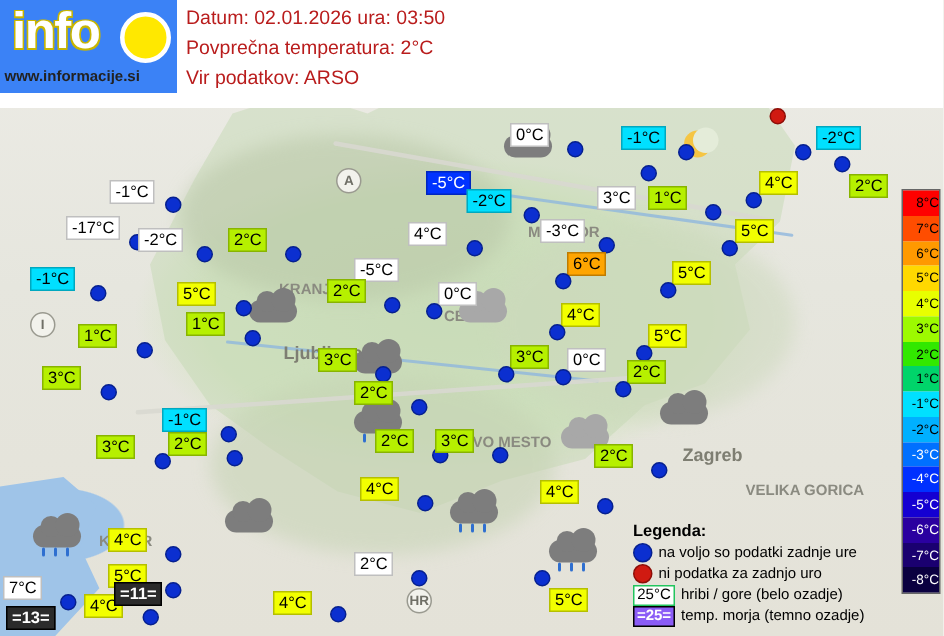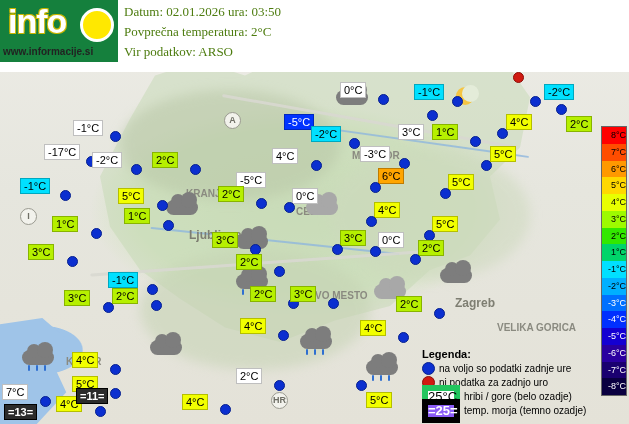--- a/index.html
+++ b/index.html
@@ -31,28 +31,28 @@
     clip-path:polygon(0 6%,46% 0,70% 18%,58% 44%,72% 70%,40% 100%,0 100%);}
 
   .citylabel{position:absolute;color:#8a8a80;font-size:10px;font-weight:bold;}
   .citylabel.big{font-size:12px;color:#7e7e72;}
   .countrymark{position:absolute;width:15px;height:15px;border-radius:50%;
     border:1px solid #9a9a90;background:#f2f2ec;color:#6f6f66;font-size:9px;
     text-align:center;line-height:15px;font-weight:bold;}
 
   
   .headerband{position:absolute;left:0;top:0;width:629px;height:72px;background:#ffffff;}
-  .logo{position:absolute;left:0;top:0;width:118px;height:62px;background:#15803d;}
+  .logo{position:absolute;left:0;top:0;width:118px;height:62px;background:#3b82f6;}
   .logo .word{position:absolute;left:8px;top:2px;font-size:34px;font-weight:bold;color:#ffffff;
     letter-spacing:-1px;text-shadow:1px 1px 0 #c9b600,-1px -1px 0 #c9b600,1px -1px 0 #c9b600,-1px 1px 0 #c9b600;}
   .logo .dotcircle{position:absolute;left:80px;top:8px;width:28px;height:28px;border-radius:50%;
     background:#ffe800;border:3px solid #ffffff;}
   .logo .sub{position:absolute;left:3px;top:46px;font-size:10px;color:#222;font-weight:bold;text-align:center;}
-  .hdr-line{position:absolute;left:124px;font-family:Liberation Serif, serif;
-    font-size:13px;color:#4d7c0f;white-space:pre;}
+  .hdr-line{position:absolute;left:124px;font-family:Liberation Sans, sans-serif;
+    font-size:13px;color:#b91c1c;white-space:pre;}
   .hdr1{top:4px;}.hdr2{top:24px;}.hdr3{top:44px;}
 
   
   .chip{position:absolute;font-size:11px;color:#000;padding:1px 3px;white-space:nowrap;
     border:1px solid rgba(0,0,0,.25);line-height:12px;font-family:"Liberation Sans",sans-serif;}
   .chip.sea-t{background:#2b2b2b;color:#ffffff;border-color:#000;font-weight:bold;}
   .dot{position:absolute;width:9px;height:9px;border-radius:50%;background:#0b2fd0;
     border:1px solid #06208f;}
   .dot.red{background:#d01a11;border-color:#8d0d07;}
 
@@ -76,22 +76,22 @@
     font-family:Liberation Sans, sans-serif;}
   .scaletitle{position:absolute;right:-2px;top:126px;width:12px;height:268px;}
 
   
   .legend{position:absolute;left:422px;top:348px;width:176px;}
   .legend .title{font-size:11px;font-weight:bold;color:#000;margin-bottom:2px;}
   .legend .row{display:flex;align-items:center;height:13px;margin-bottom:1px;}
   .legend .row .txt{font-size:10px;color:#000;margin-left:4px;}
   .legend .sw{width:11px;height:11px;border-radius:50%;background:#0b2fd0;border:1px solid #06208f;flex:none;}
   .legend .sw.red{background:#d01a11;border-color:#8d0d07;}
-  .legend .sw.box{width:26px;height:12px;border-radius:0;background:#ffffff;border:6px solid #22c55e;
-    font-size:13px;text-align:center;line-height:12px;color:#000;}
+  .legend .sw.box{width:26px;height:12px;border-radius:0;background:#ffffff;border:1px solid #22c55e;
+    font-size:10px;text-align:center;line-height:12px;color:#000;}
   .legend .sw.box.dark{background:#8b5cf6;color:#fff;border-color:#000;font-weight:bold;}
 </style>
 </head>
 <body>
 
 <div id="root">
 
   <div class="mapbase"></div>
   <div class="slo-shape"></div>
   <div class="terrain" style="left:120px;top:90px;width:220px;height:110px;background:#b9c7a7;"></div>

